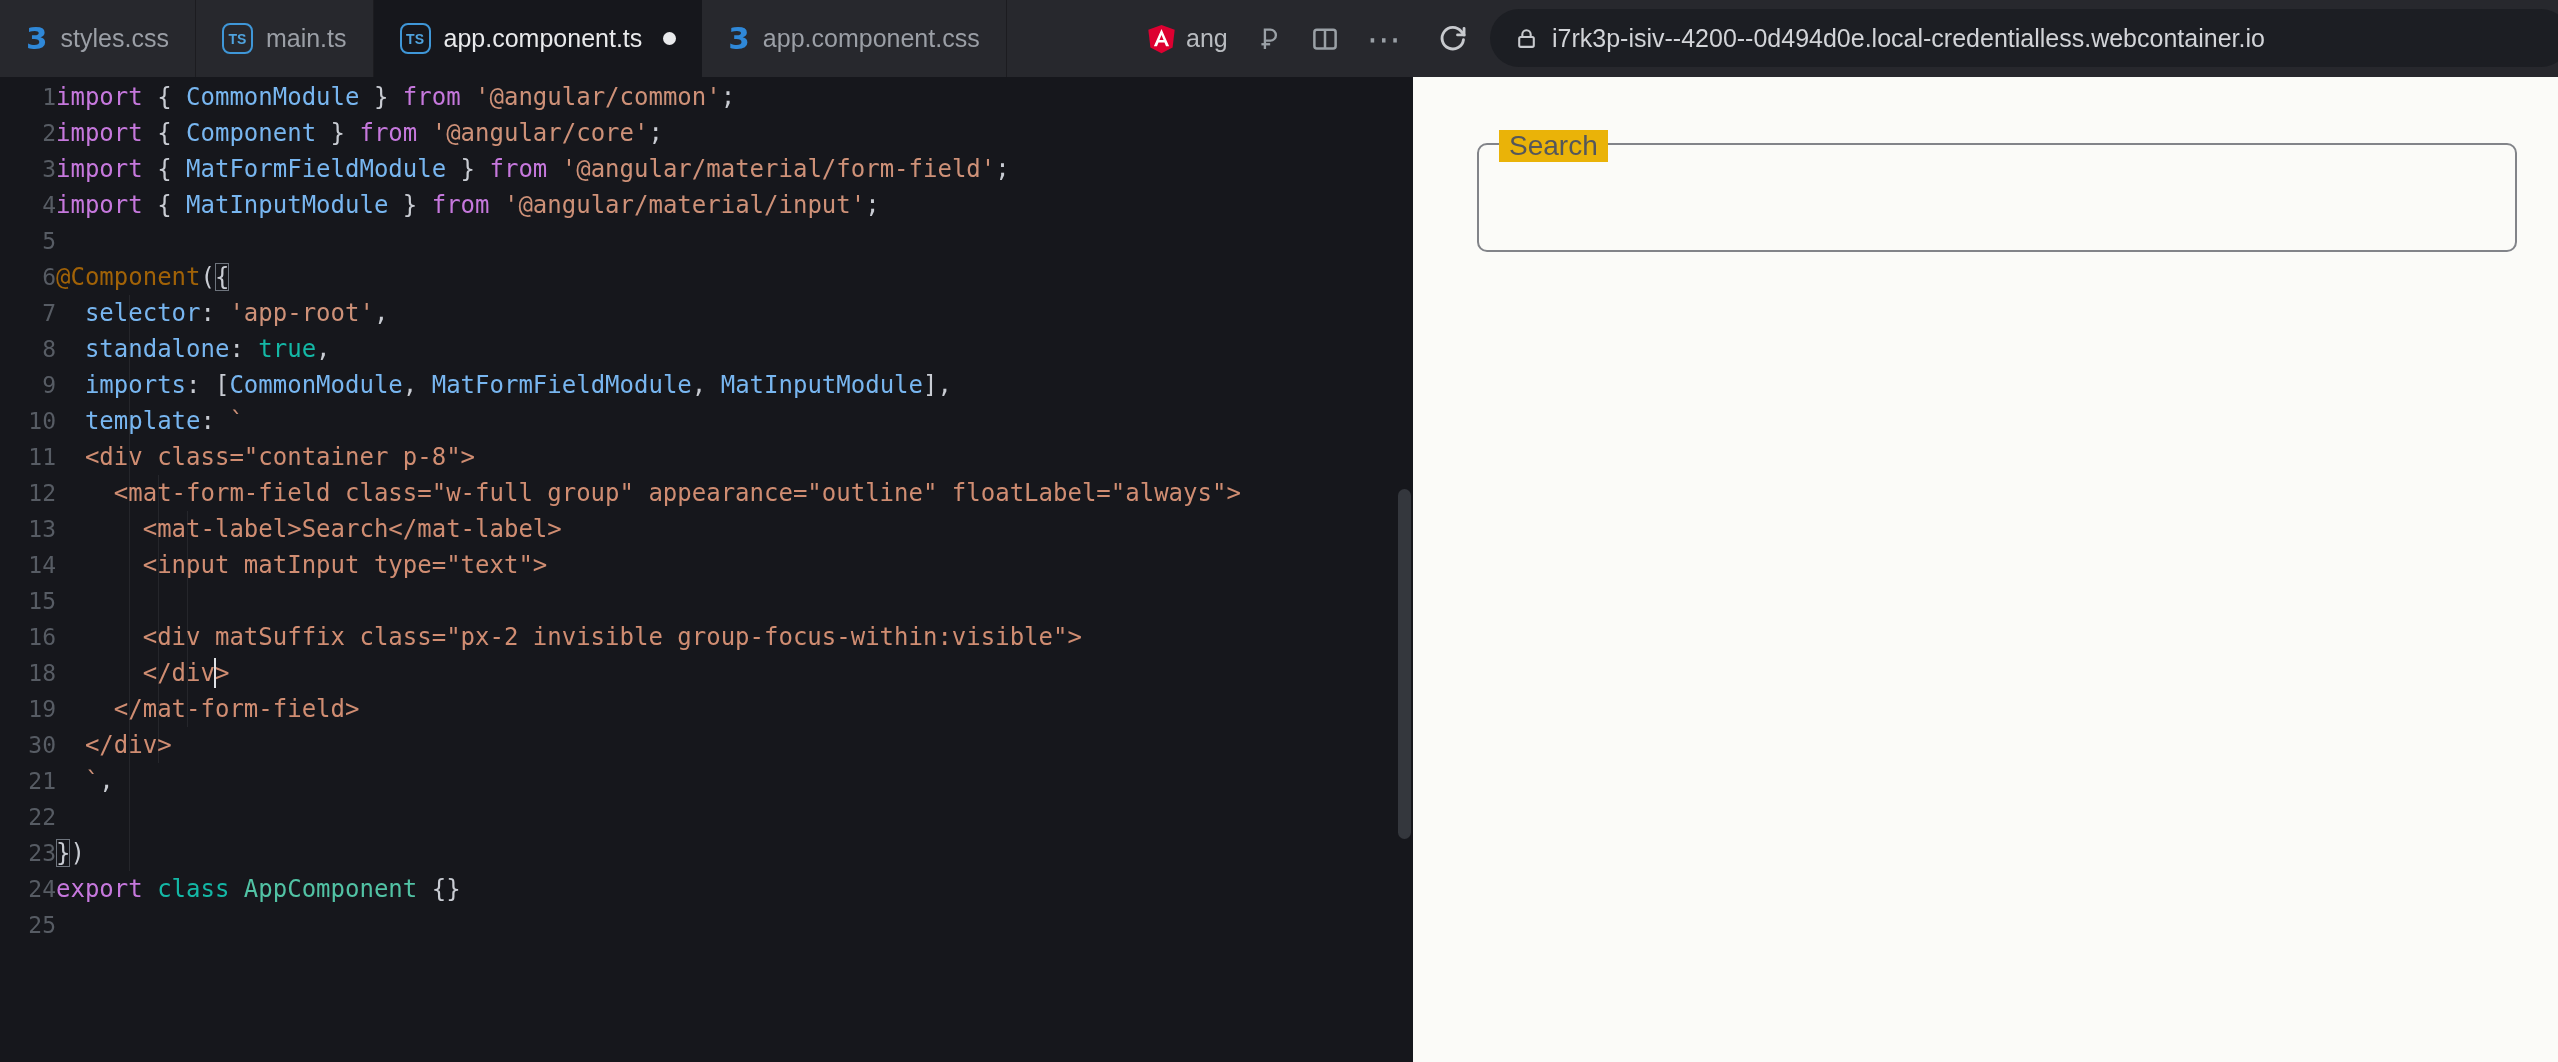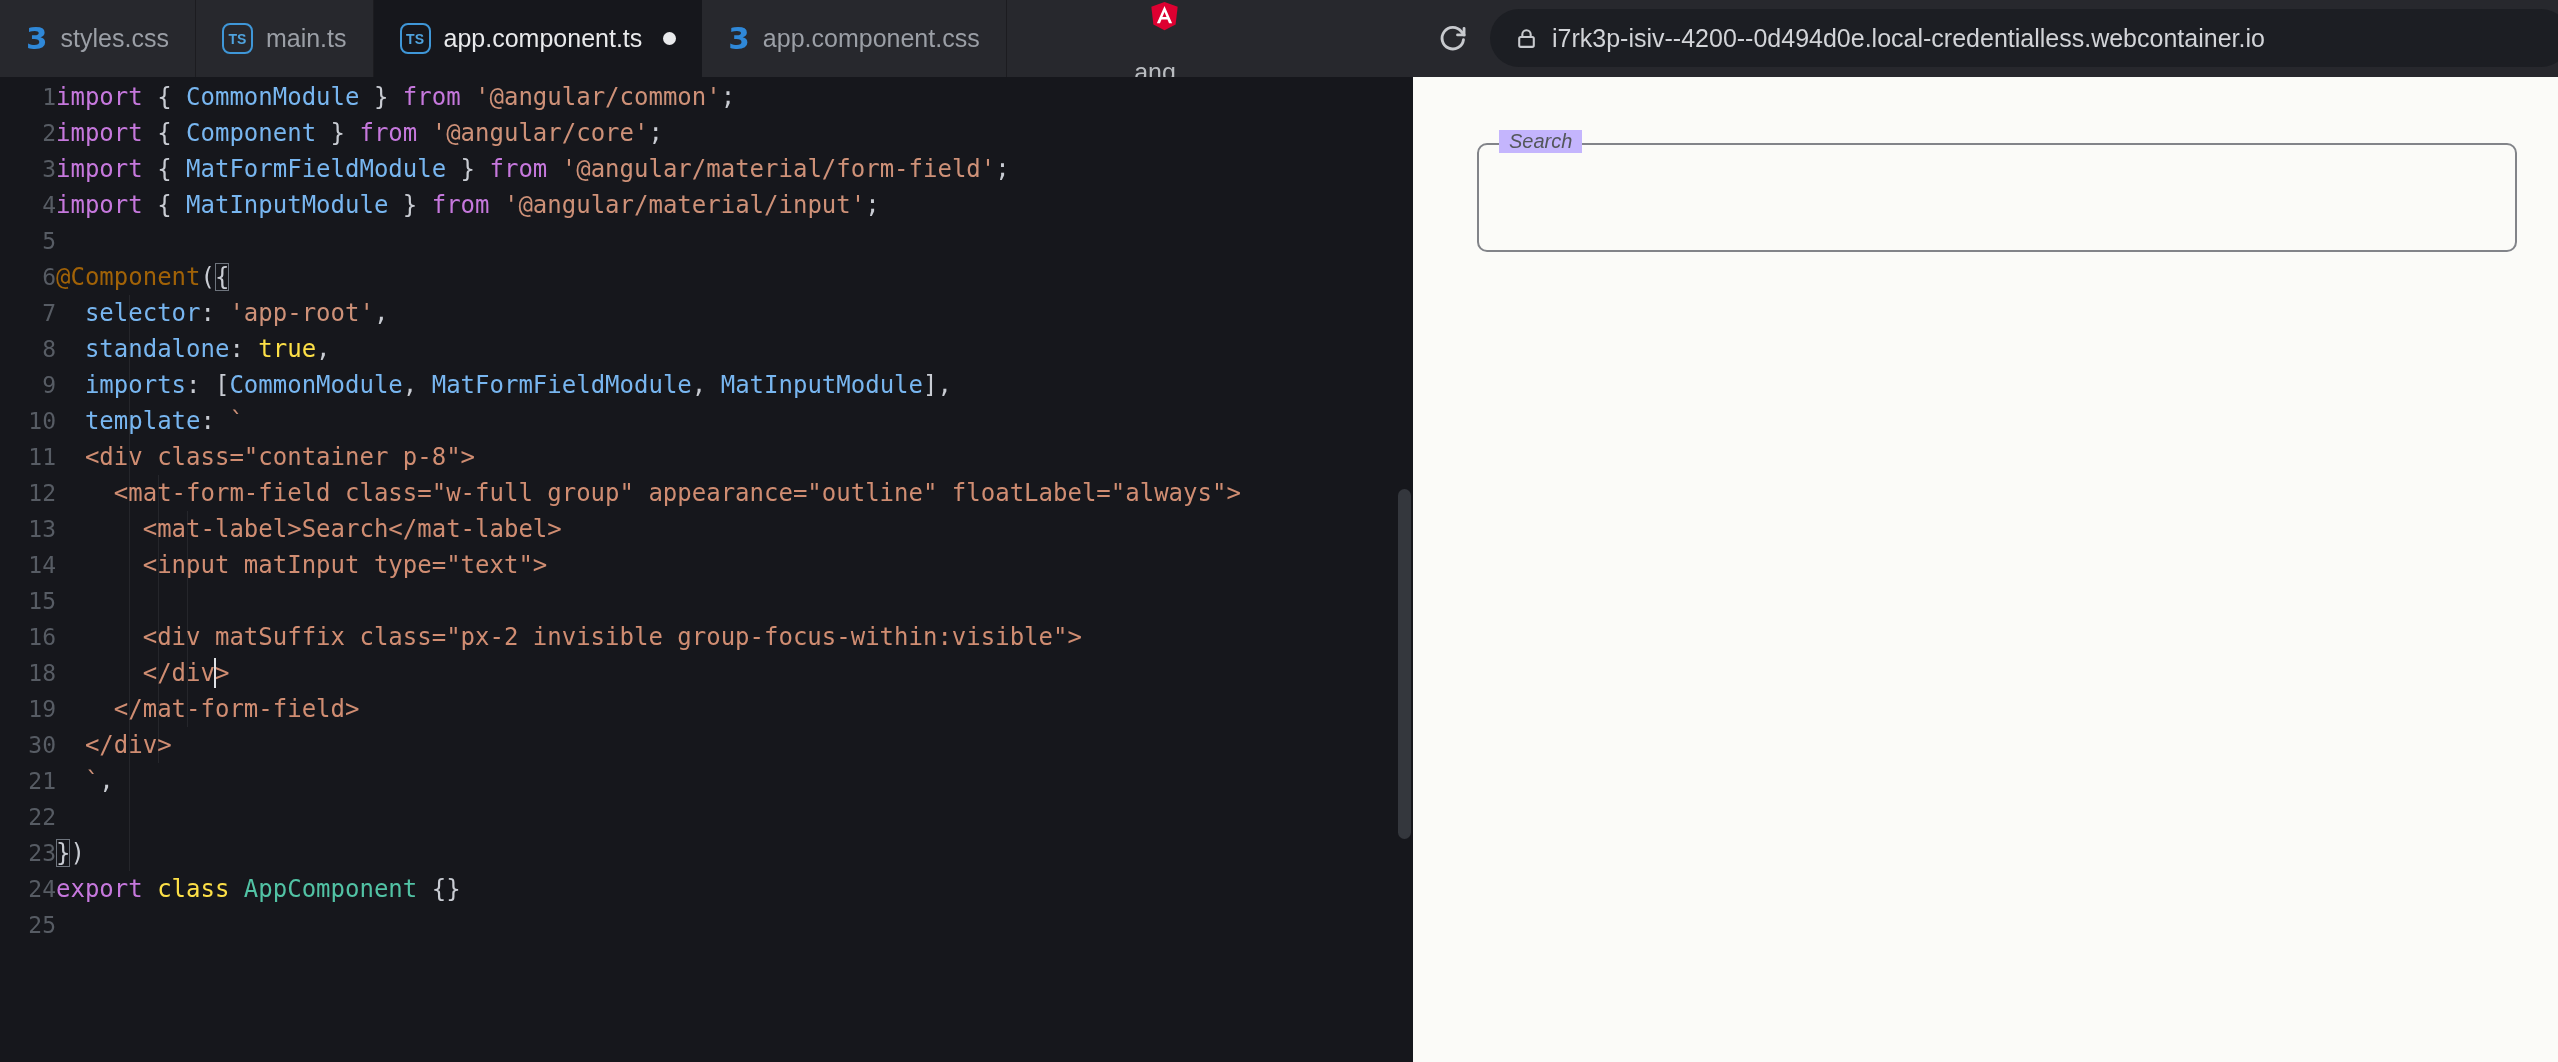--- a/index.html
+++ b/index.html
@@ -15,21 +15,21 @@
        border-right:1px solid rgba(0,0,0,.28);box-sizing:border-box;white-space:nowrap;}
   .tab.active{background:#16171c;color:#e9eaec;border-right:none;}
   .cssglyph{color:#2f88d8;font-weight:bold;font-size:31px;line-height:1;
             font-family:"DejaVu Sans",sans-serif;}
   .tsbox{display:flex;align-items:center;justify-content:center;width:27px;height:27px;
          border:2.5px solid #3f97d8;border-radius:8px;color:#4fa3de;
          font-size:14px;font-weight:bold;letter-spacing:0;}
   .unsaved{width:13px;height:13px;border-radius:50%;background:#e9eaec;margin-left:8px;}
 
   .editor-controls{position:absolute;left:1146px;top:0;height:77px;
-                   display:flex;align-items:center;gap:27px;flex-direction:column;}
+                   display:flex;align-items:center;gap:27px;}
   .ctrl-label{color:#b9bcc0;font-size:25px;margin-left:-18px;}
   .icon{display:inline-flex;align-items:center;justify-content:center;}
   .dots{color:#9aa0a6;font-size:34px;letter-spacing:2px;line-height:1;}
 
   .preview-chrome{position:absolute;left:1413px;top:0;width:1145px;height:92px;}
   .refresh{position:absolute;left:23px;top:21px;}
   .urlbar{position:absolute;left:77px;top:9px;width:1080px;height:58px;border-radius:29px;
           background:#1c1e23;display:flex;align-items:center;gap:13px;
           padding-left:24px;box-sizing:border-box;overflow:hidden;}
   .urltext{color:#d2d4d8;font-size:25px;white-space:nowrap;}
@@ -39,35 +39,35 @@
           background:#16171c;overflow:hidden;}
   #code{position:absolute;left:0;top:2px;right:0;}
   .row{display:flex;height:36px;line-height:36px;white-space:pre;
        font-family:"DejaVu Sans Mono",monospace;font-size:24px;box-sizing:border-box;}
   .ln{width:56px;min-width:56px;text-align:right;color:#575c64;font-size:23px;}
   .codetxt{}
   .row.cur{background:rgba(255,255,255,.035);
            box-shadow:inset 0 1px 0 rgba(255,255,255,.09),inset 0 -1px 0 rgba(255,255,255,.09);}
   .row.cur .ln{color:#ced2d9;}
   .tk-kw{color:#c678dd}.tk-ent{color:#78b6f0}.tk-str{color:#ce9178}
-  .tk-html{color:#d08d72}.tk-kw2{color:#fde047}.tk-deco{color:#a16207}
+  .tk-html{color:#d08d72}.tk-kw2{color:#14b8a6}.tk-deco{color:#a16207}
   .tk-cls{color:#52c3a5}.tk-pun{color:#c9ccd3}
   .tk-bm{color:#c9ccd3;box-shadow:inset 0 0 0 1px #6e747d;}
   .guide{position:absolute;width:1px;background:rgba(255,255,255,.065);}
   .caret{position:absolute;left:214px;top:581px;width:2px;height:30px;background:#dfe2e6;}
   .scrollthumb{position:absolute;right:2px;top:412px;width:13px;height:350px;
                background:#34373d;border-radius:7px;}
 
   
   .preview{position:absolute;left:1413px;top:77px;width:1145px;height:985px;
            background:#fbfbf8;}
   .matfield{position:absolute;left:64px;top:66px;width:1040px;height:109px;
             border:2px solid #828489;border-radius:10px;box-sizing:border-box;}
-  .matlabel{position:absolute;left:20px;top:-15px;background:#c4b5fd;
-            padding:0 10px;font-size:20px;color:#54575b;font-style:italic;}
+  .matlabel{position:absolute;left:20px;top:-15px;background:#eab308;
+            padding:0 10px;font-size:28px;color:#54575b;}
   .matinput{position:absolute;left:4px;top:4px;width:calc(100% - 8px);height:calc(100% - 8px);
             border:none;outline:none;background:transparent;font-size:30px;
             font-family:"Liberation Sans",sans-serif;color:#222;}
 </style>
 </head>
 <body>
 
 <div class="screen">
 
   <div class="topbar">

